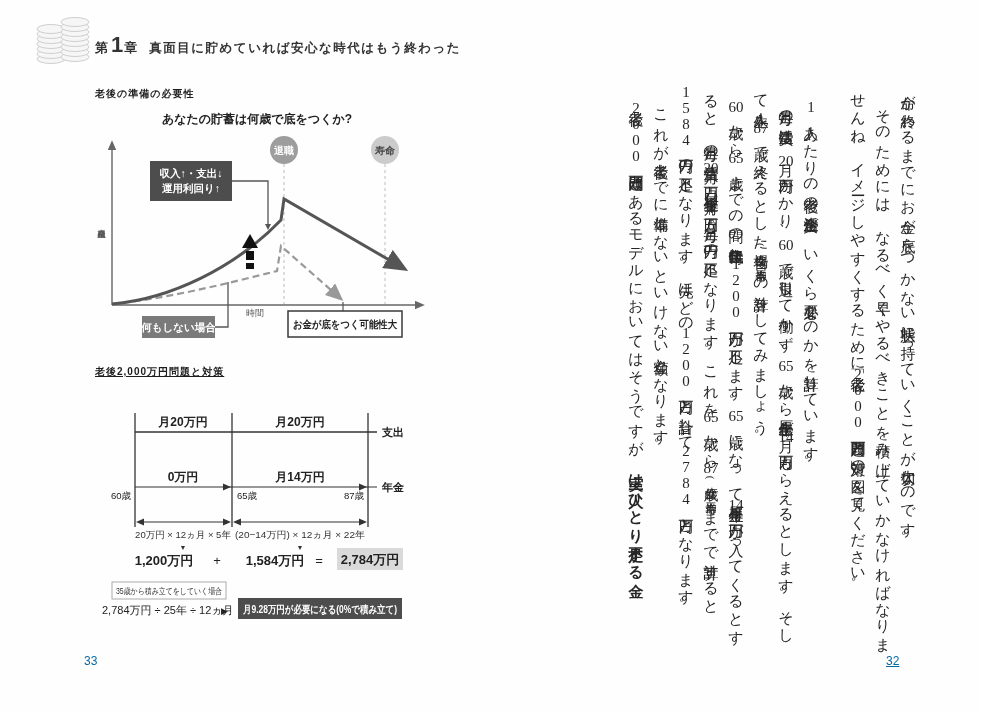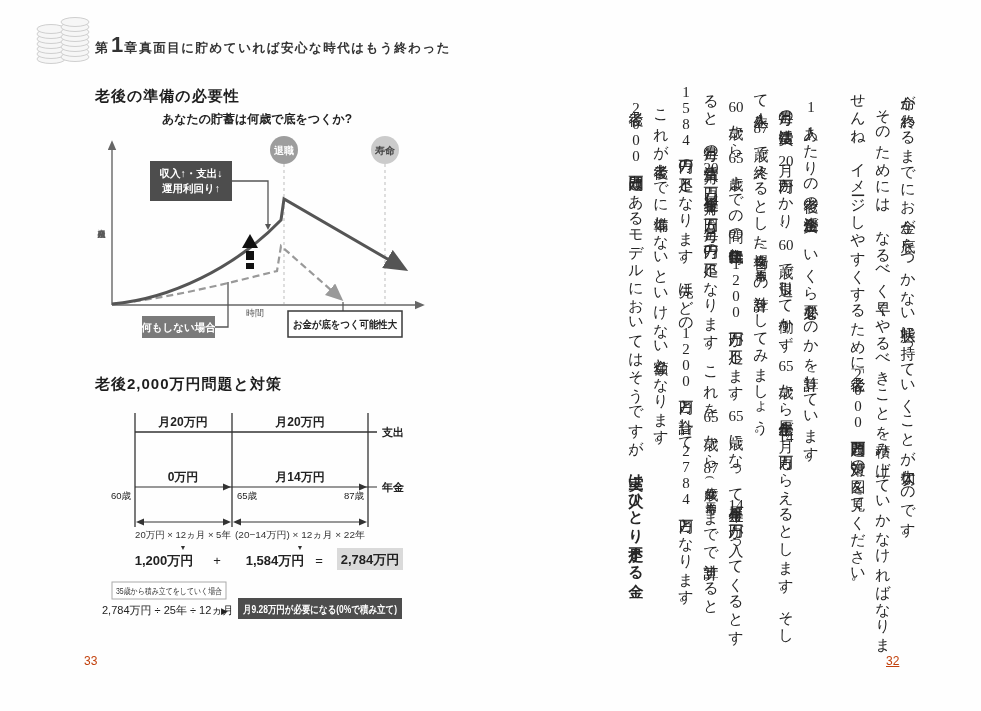--- a/index.html
+++ b/index.html
@@ -9,31 +9,31 @@
     color:#222;
   }
   .spread { position:relative; width:981px; height:711px; background:#fefefe; overflow:hidden; }
 
   
   .chapter-header { position:absolute; left:33px; top:8px; height:58px; display:flex; align-items:center; }
   .coin-icon { position:absolute; left:0; top:2px; }
   .chapter-line { position:absolute; left:62px; top:24px; white-space:nowrap; display:flex; align-items:baseline; }
   .chap-pre, .chap-suf { font-size:13px; font-weight:bold; color:#333; letter-spacing:2px; }
   .chap-num { font-size:22px; font-weight:bold; color:#333; margin:0 1px; }
-  .chap-title { font-size:12.5px; font-weight:bold; color:#333; letter-spacing:1.5px; }
+  .chap-title { font-size:12.5px; font-weight:bold; color:#333; margin-left:10px; letter-spacing:1.5px; }
 
   
-  .fig-title { position:absolute; left:95px; font-size:15px; font-weight:bold; color:#1d1d1d; letter-spacing:1px; }
+  .fig-title { position:absolute; left:95px; font-size:10px; font-weight:bold; color:#1d1d1d; letter-spacing:1px; }
   #fig1-title { top:87px; }
-  #fig2-title { top:375px; }
+  #fig2-title { top:365px;text-decoration:underline; }
   .chart-svg { position:absolute; left:95px; width:350px; height:235px; }
   #chart1 { top:108px; }
   #chart2 { top:398px; }
 
-  .page-num { position:absolute; font-size:12px; color:#c2410c; }
+  .page-num { position:absolute; font-size:12px; color:#0369a1; }
   #pagenum-left { left:84px; top:654px; }
   #pagenum-right { left:886px; top:654px;text-decoration:underline; }
 
   
   .vtext {
     position:absolute; left:548px; top:84px; width:372px; height:568px;
     writing-mode:vertical-rl;
     font-family:"Liberation Serif","DejaVu Serif",serif;
     font-size:15px; line-height:25px; letter-spacing:0.5px; color:#262626;
   }

